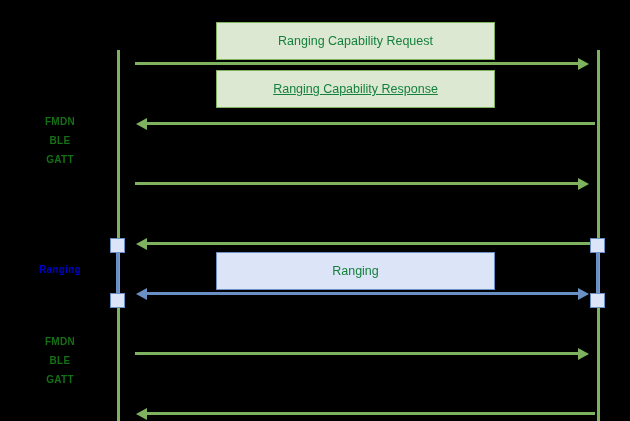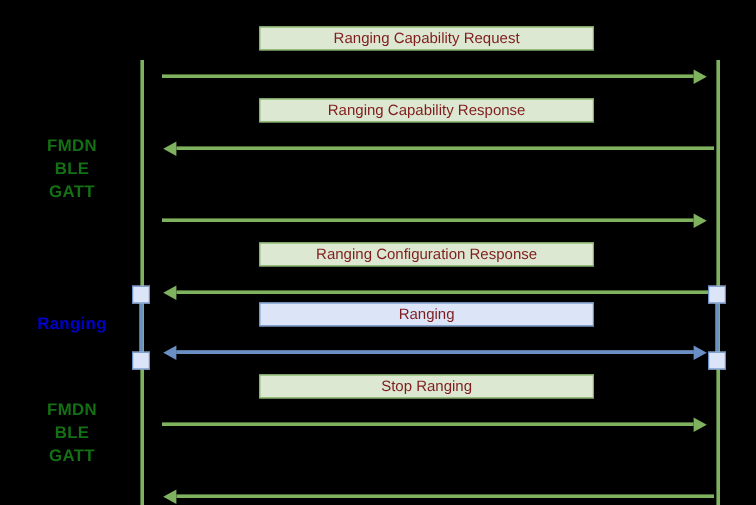--- a/index.html
+++ b/index.html
@@ -16,40 +16,40 @@
     font-family: "Liberation Sans", sans-serif;
   }
   .lifeline {
     position: absolute;
     width: 3px;
     background: #7fb25f;
   }
   .phase-label {
     position: absolute;
     text-align: center;
-    font-size: 14px;
+    font-size: 10px;
     font-weight: bold;
     line-height: 19px;
     white-space: pre-line;
     letter-spacing: 0.3px;
   }
   .phase-green { color: #157015; }
   .phase-blue  { color: #0000cc; }
 
   .msgbox {
     position: absolute;
     left: 216px;
     width: 279px;
-    height: 20px;
+    height: 38px;
     box-sizing: border-box;
     display: flex;
     align-items: center;
     justify-content: center;
     font-size: 12.5px;
-    color: #7f1d1d;
+    color: #15803d;
   }
   .msgbox.green {
     background: #dde8d2;
     border: 1px solid #7fb25f;
   }
   .msgbox.blue {
     background: #dbe5f7;
     border: 1px solid #6a8fc4;
   }
 
@@ -113,50 +113,48 @@
   <div class="phase-label phase-blue" style="left:15px; top:260px; width:90px;">Ranging</div>
   <div class="phase-label phase-green" style="left:15px; top:332px; width:90px;">FMDN
 BLE
 GATT</div>
 
   <div class="msgbox green" style="top:22px;">Ranging Capability Request</div>
   <div class="arrow green right" style="left:135px; top:62px; width:443px;">
     <span class="head"></span>
   </div>
 
-  <div class="msgbox green" style="top:82px;">Ranging Capability Response</div>
+  <div class="msgbox green" style="top:70px;text-decoration:underline;">Ranging Capability Response</div>
   <div class="arrow green left" style="left:147px; top:122px; width:448px;">
     <span class="head"></span>
   </div>
 
   <div class="arrow green right" style="left:135px; top:182px; width:443px;">
     <span class="head"></span>
   </div>
 
-  <div class="msgbox green" style="top:202px;">Ranging Configuration Response</div>
   <div class="arrow green left" style="left:147px; top:242px; width:448px;">
     <span class="head"></span>
   </div>
 
   <div class="activation-bar" style="left:116px; top:245px; height:56px;"></div>
   <div class="activation-bar" style="left:596px; top:245px; height:56px;"></div>
   <div class="activation-node" style="left:110px; top:238px;"></div>
   <div class="activation-node" style="left:110px; top:293px;"></div>
   <div class="activation-node" style="left:590px; top:238px;"></div>
   <div class="activation-node" style="left:590px; top:293px;"></div>
 
   <div class="msgbox blue" style="top:252px;">Ranging</div>
   <div class="arrow blue right" style="left:147px; top:292px; width:431px;">
     <span class="head"></span>
   </div>
   <div class="arrow blue left" style="left:147px; top:292px; width:431px;">
     <span class="head"></span>
   </div>
 
-  <div class="msgbox green" style="top:312px;">Stop Ranging</div>
   <div class="arrow green right" style="left:135px; top:352px; width:443px;">
     <span class="head"></span>
   </div>
 
   <div class="arrow green left" style="left:147px; top:412px; width:448px;">
     <span class="head"></span>
   </div>
 
 </div>
 

